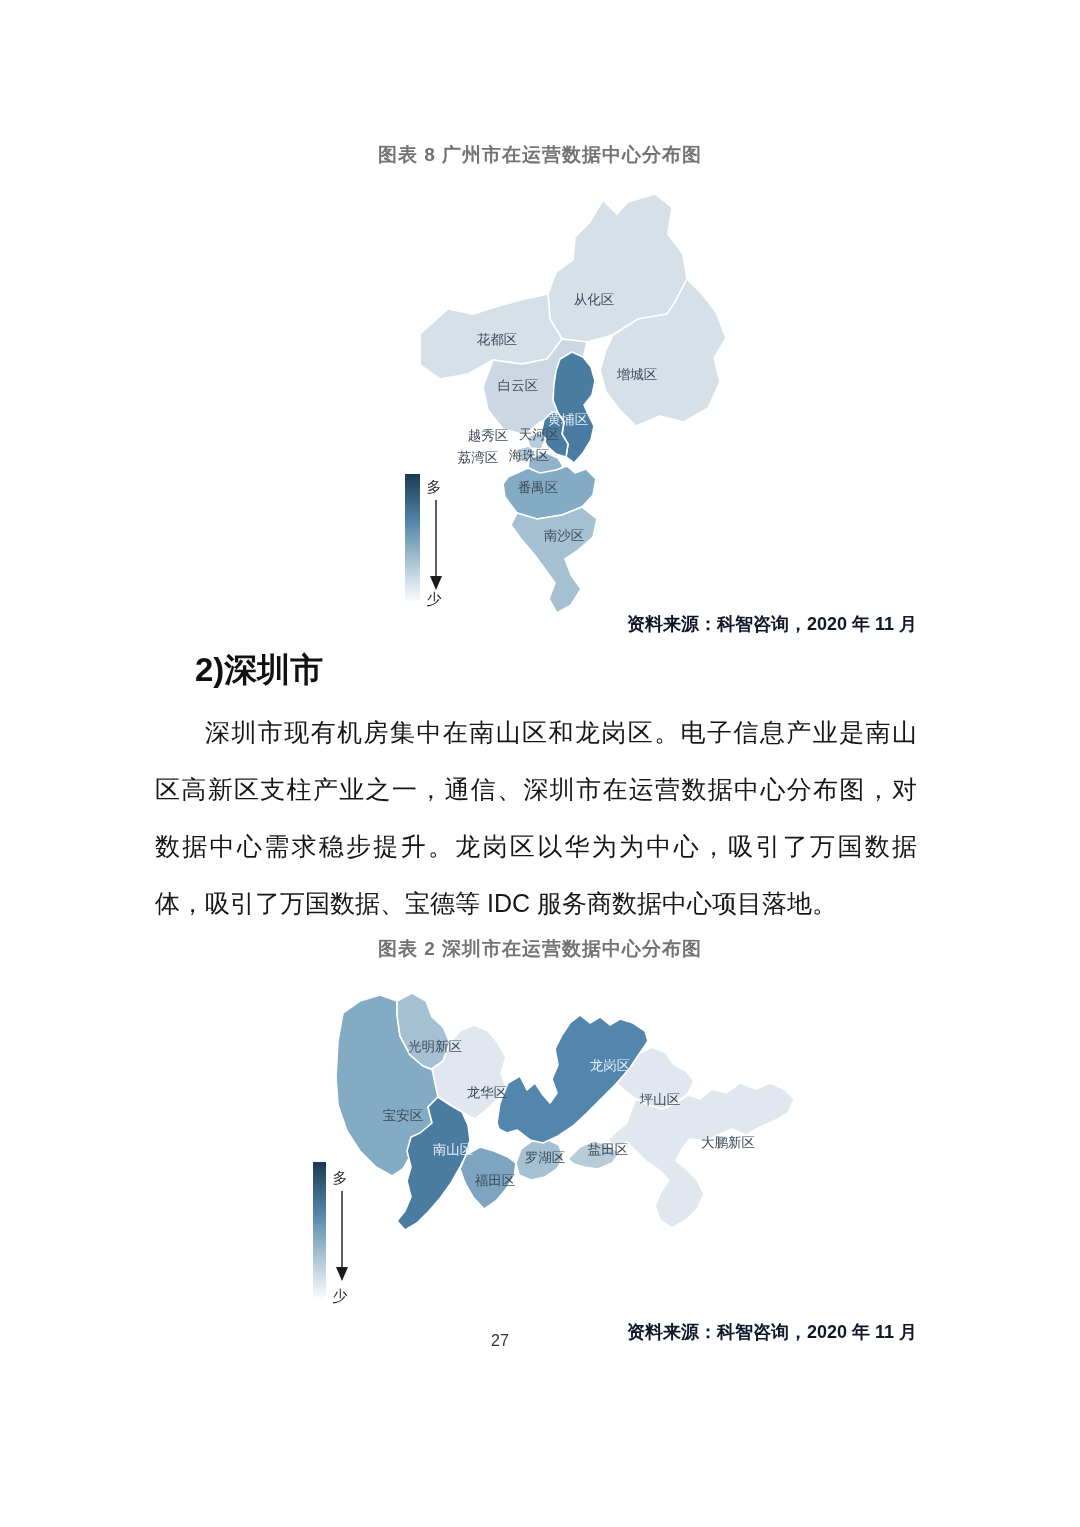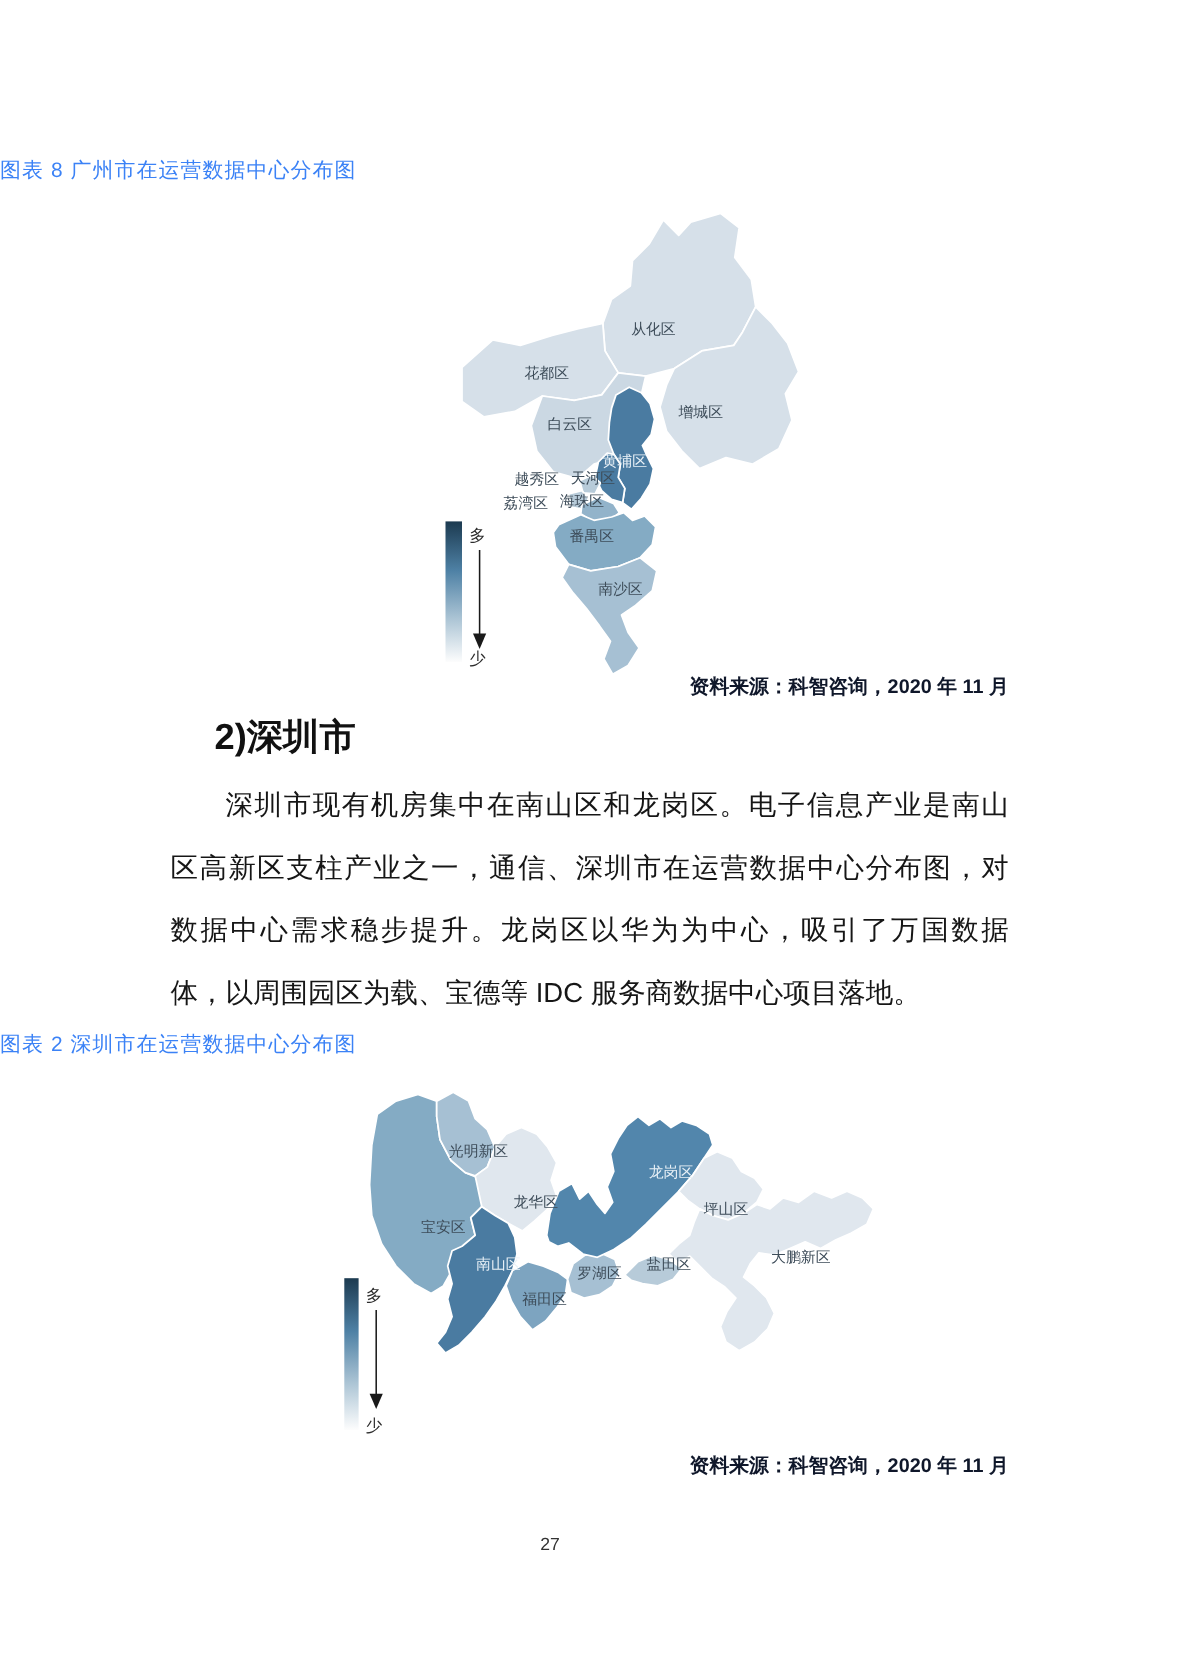--- a/index.html
+++ b/index.html
@@ -2,22 +2,22 @@
 <html><head>
 <meta charset="utf-8">
 <style>
   html,body { margin:0; padding:0; background:#ffffff; }
   .page {
     position:relative; width:1080px; height:1527px; background:#ffffff;
     overflow:hidden; font-family:"Liberation Sans","DejaVu Sans",sans-serif;
     color:#1a1a1a;
   }
   .chart-title {
-    position:absolute; left:0; width:1080px; 
-    font-size:19px; font-weight:normal; color:#3b82f6; letter-spacing:1px;
+    position:absolute; left:0; width:1080px; text-align:center;
+    font-size:19px; font-weight:bold; color:#737373; letter-spacing:1px;
   }
   #chart8-title { top:142px; }
   #chart9-title { top:936px; }
   .source-line {
     position:absolute; left:0; width:917px; text-align:right;
     font-size:18px; color:#0f172a;font-weight:bold;
   }
   #chart8-source { top:612px; }
   #chart9-source { top:1320px; }
   .section-heading {
@@ -25,21 +25,21 @@
     font-size:33px; font-weight:bold; color:#111111;margin-left:40px;
   }
   .paragraph {
     position:absolute; left:155px; top:704px; width:762px;
     font-size:25px; line-height:57px; color:#161616;
   }
   .p-line { text-align:justify; text-align-last:justify; }
   .p-line.first { text-indent:2em; }
   .p-line.last { text-align-last:left; }
   .page-number {
-    position:absolute; top:1396px; left:0; width:1000px;
+    position:absolute; top:1332px; left:0; width:1000px;
     text-align:center; font-size:16px; color:#333333;
   }
   .map { position:absolute; }
   #gz-map { left:370px; top:182px; }
   #sz-map { left:300px; top:983px; }
   .map path.region { stroke:#ffffff; stroke-width:1.6; stroke-linejoin:round; }
   .map text { font-size:13.5px; }
   .map text.legend-label { font-size:15px; fill:#2d2d2d; }
   .map .legend-arrow { stroke:#1a1a1a; stroke-width:1.4; }
   .map .legend-head { fill:#1a1a1a; }
@@ -94,21 +94,21 @@
   </svg>
 
   <div class="source-line" id="chart8-source">资料来源：科智咨询，2020 年 11 月</div>
 
   <div class="section-heading">2)深圳市</div>
 
   <div class="paragraph">
     <div class="p-line first">深圳市现有机房集中在南山区和龙岗区。电子信息产业是南山</div>
     <div class="p-line">区高新区支柱产业之一，通信、深圳市在运营数据中心分布图，对</div>
     <div class="p-line">数据中心需求稳步提升。龙岗区以华为为中心，吸引了万国数据</div>
-    <div class="p-line last">体，以周围园区为载、宝德等 IDC 服务商数据中心项目落地。</div>
+    <div class="p-line last">体，吸引了万国数据、宝德等 IDC 服务商数据中心项目落地。</div>
   </div>
 
   <div class="chart-title" id="chart9-title">图表 2 深圳市在运营数据中心分布图</div>
 
   <svg class="map" id="sz-map" width="540" height="330" viewBox="0 0 540 330">
     <defs>
       <linearGradient id="grad9" x1="0" y1="0" x2="0" y2="1">
         <stop offset="0" stop-color="#1c3a50"></stop>
         <stop offset="0.35" stop-color="#4e81a5"></stop>
         <stop offset="0.7" stop-color="#aec6d6"></stop>

